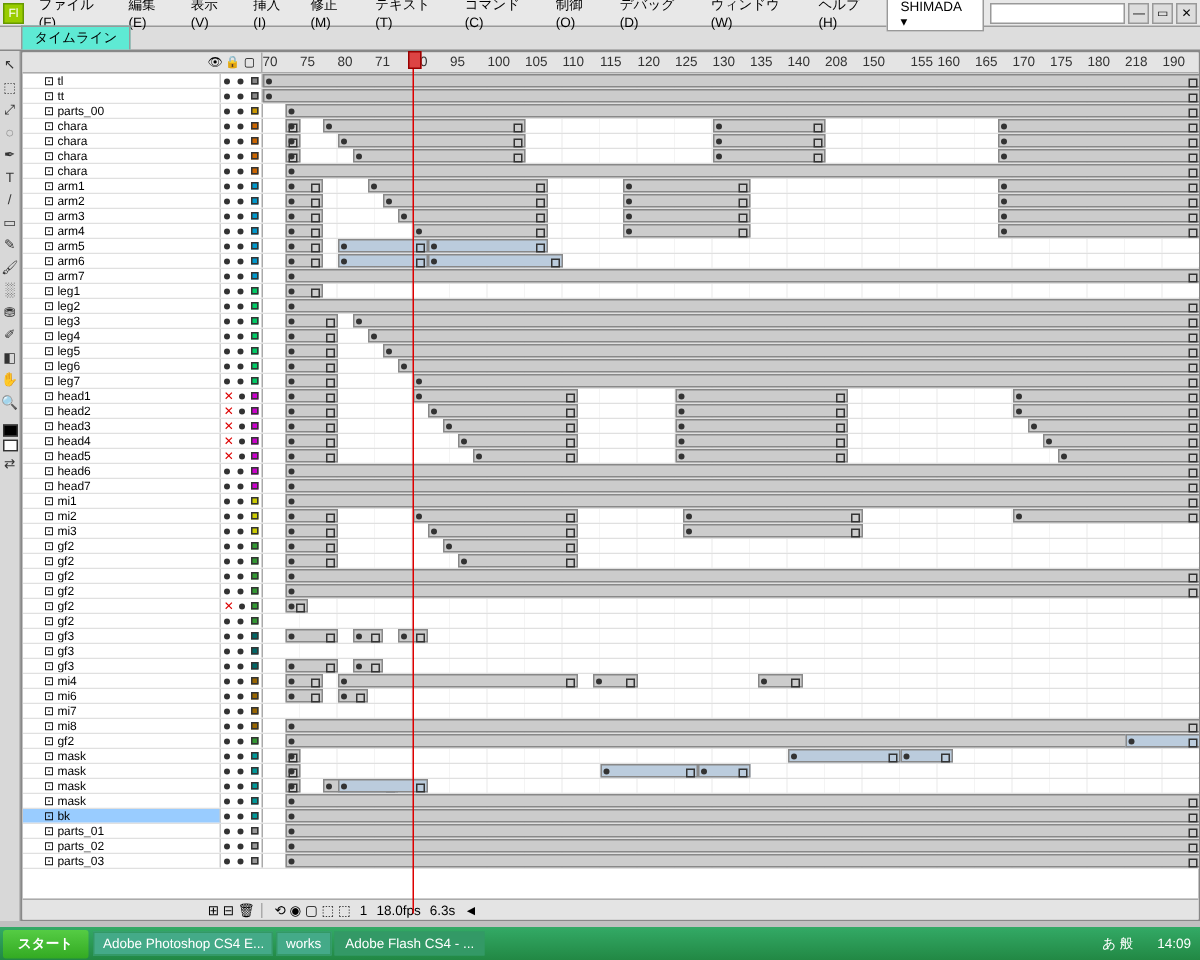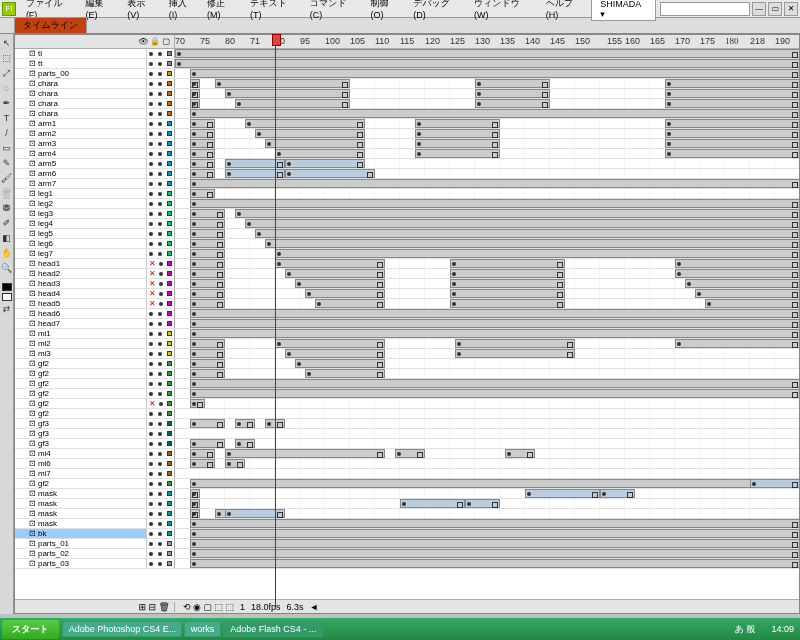--- a/index.html
+++ b/index.html
@@ -6,21 +6,21 @@
 body{width:800px;height:640px;background:#c0c0c0;overflow:hidden;position:relative}
 .menubar{height:18px;background:#e8e8e8;border-bottom:1px solid #999;display:flex;align-items:center;padding:0 2px}
 .menubar .appicon{width:14px;height:14px;background:#9c0;border:1px solid #690;margin-right:4px;font-size:8px;text-align:center;line-height:12px;color:#fff}
 .menubar .menuitem{padding:2px 6px;cursor:pointer}
 .menubar .spacer{flex:1}
 .menubar .workspace{border:1px solid #999;padding:1px 8px;margin-right:4px;background:#fff}
 .menubar .workspace::after{content:" ▾"}
 .menubar .search{border:1px solid #999;background:#fff;width:90px;height:14px;padding:0 2px}
 .menubar .winbtn{width:14px;height:14px;border:1px solid #999;margin-left:2px;text-align:center;line-height:11px;background:#ddd;font-size:8px}
 .panel-tab{height:16px;background:#ddd;border-bottom:1px solid #888;display:flex;align-items:end;padding-left:14px}
-.panel-tab span{background:#c2410c;border:1px solid #999;border-bottom:none;padding:1px 8px;font-size:9px}
+.panel-tab span{background:#5eead4;border:1px solid #999;border-bottom:none;padding:1px 8px;font-size:9px}
 .toolbox{position:absolute;left:0;top:34px;width:14px;height:580px;background:#d8d8d8;border-right:1px solid #999;display:flex;flex-direction:column;align-items:center;padding-top:2px}
 .toolbox .tool{width:12px;height:14px;margin-bottom:1px;font-size:9px;text-align:center;line-height:14px;cursor:pointer;color:#333}
 .toolbox .swatch{width:10px;height:8px;border:1px solid #333;margin:1px 0}
 .main{position:absolute;left:14px;top:34px;right:0;height:580px;background:#fff;border:1px solid #888;display:flex;flex-direction:column}
 .tlhead{height:14px;background:#e4e4e4;border-bottom:1px solid #aaa;display:flex}
 .tlhead .lh{width:160px;display:flex;justify-content:flex-end;align-items:center;gap:2px;padding-right:4px;border-right:1px solid #aaa}
 .tlhead .lh span{font-size:8px}
 .tlhead .ruler{flex:1;position:relative;overflow:hidden;font-size:8px;color:#333}
 .ruler .tick{position:absolute;top:1px}
 .tlbody{flex:1;overflow:auto}
@@ -117,28 +117,28 @@
         <div class="tick" style="left: 125px;">95</div>
         <div class="tick" style="left: 150px;">100</div>
         <div class="tick" style="left: 175px;">105</div>
         <div class="tick" style="left: 200px;">110</div>
         <div class="tick" style="left: 225px;">115</div>
         <div class="tick" style="left: 250px;">120</div>
         <div class="tick" style="left: 275px;">125</div>
         <div class="tick" style="left: 300px;">130</div>
         <div class="tick" style="left: 325px;">135</div>
         <div class="tick" style="left: 350px;">140</div>
-        <div class="tick" style="left: 375px;">145</div>
+        <div class="tick" style="left: 375px;">208</div>
         <div class="tick" style="left: 400px;">150</div>
         <div class="tick" style="left: 432px;">155</div>
         <div class="tick" style="left: 450px;">160</div>
         <div class="tick" style="left: 475px;">165</div>
         <div class="tick" style="left: 500px;">170</div>
         <div class="tick" style="left: 525px;">175</div>
-        <div class="tick" style="left: 550px; font-family: Liberation Serif, serif;">180</div>
+        <div class="tick" style="left: 550px;">180</div>
         <div class="tick" style="left: 575px;">218</div>
         <div class="tick" style="left: 600px;">190</div>
       </div>
   </div>
   <div class="tlbody" id="tlbody">
       <div style="position: relative;">
         <div class="row">
           <div class="lname">⊡ tl</div>
           <div class="dots">
             <div class="d"></div>
@@ -656,20 +656,31 @@
           </div>
         </div>
         <div class="row">
           <div class="lname">⊡ mi7</div>
           <div class="dots">
             <div class="d"></div>
             <div class="d"></div>
             <div class="sq" style="background: rgb(153, 102, 0);"></div>
           </div>
           <div class="track"></div>
+        </div>
+        <div class="row">
+          <div class="lname">⊡ mi8</div>
+          <div class="dots">
+            <div class="d"></div>
+            <div class="d"></div>
+            <div class="sq" style="background: rgb(153, 102, 0);"></div>
+          </div>
+          <div class="track">
+            <div class="seg end" style="left: 15px; width: 610px;"></div>
+          </div>
         </div>
         <div class="row">
           <div class="lname">⊡ gf2</div>
           <div class="dots">
             <div class="d"></div>
             <div class="d"></div>
             <div class="sq" style="background: rgb(51, 153, 51);"></div>
           </div>
           <div class="track">
             <div class="seg end" style="left: 15px; width: 610px;"></div>

